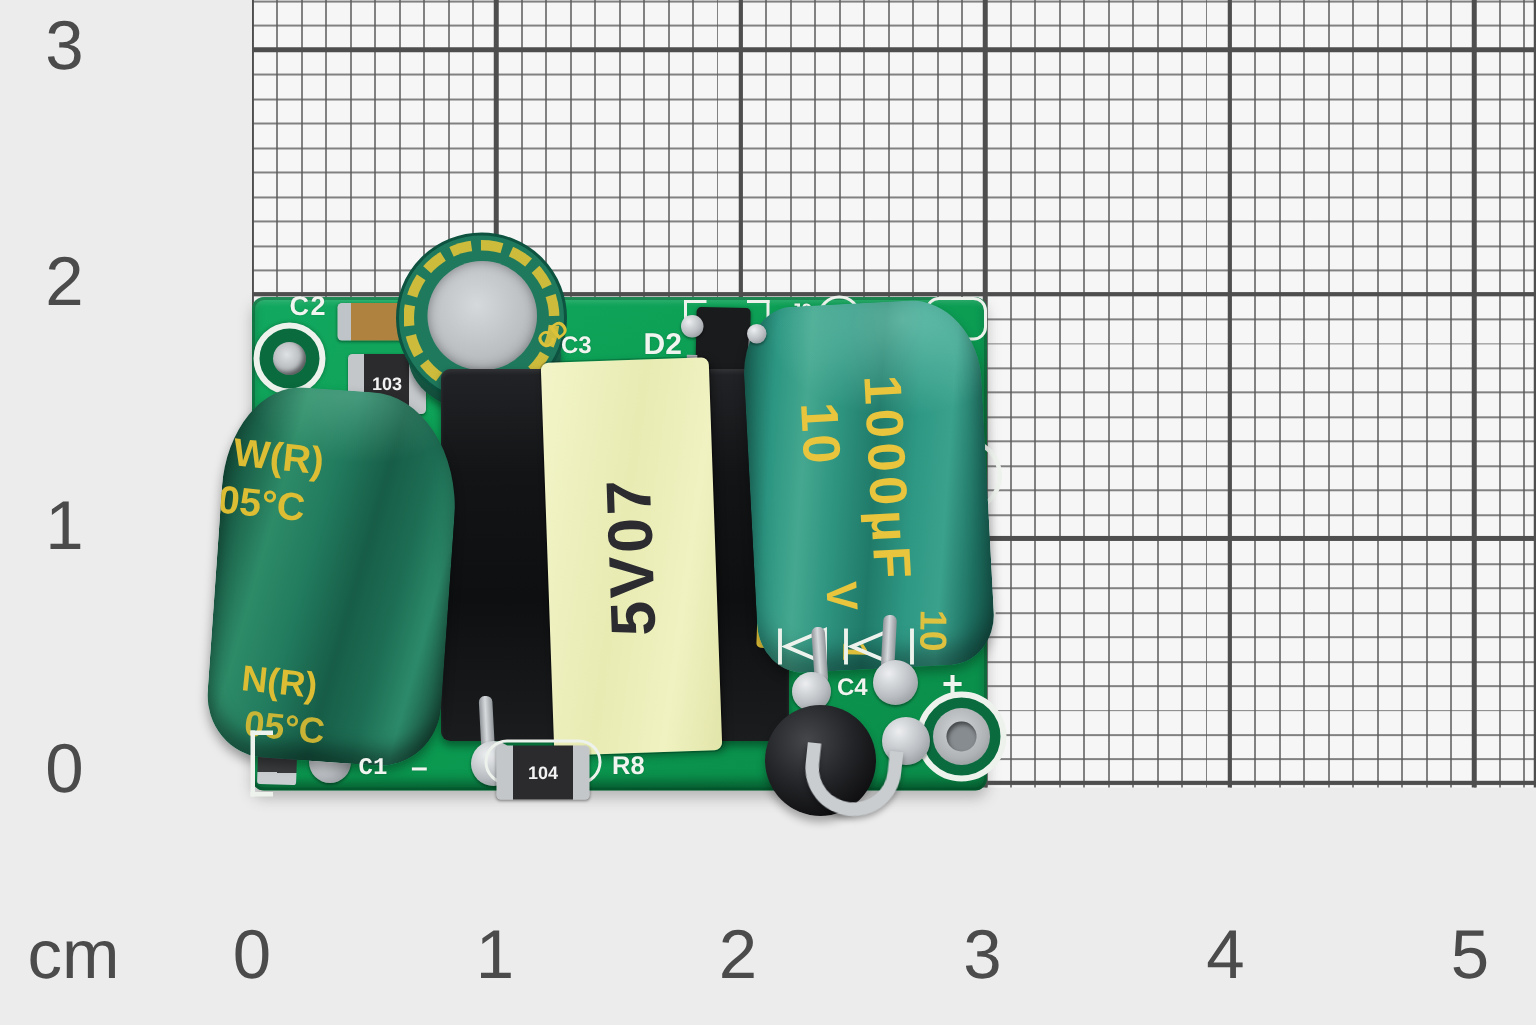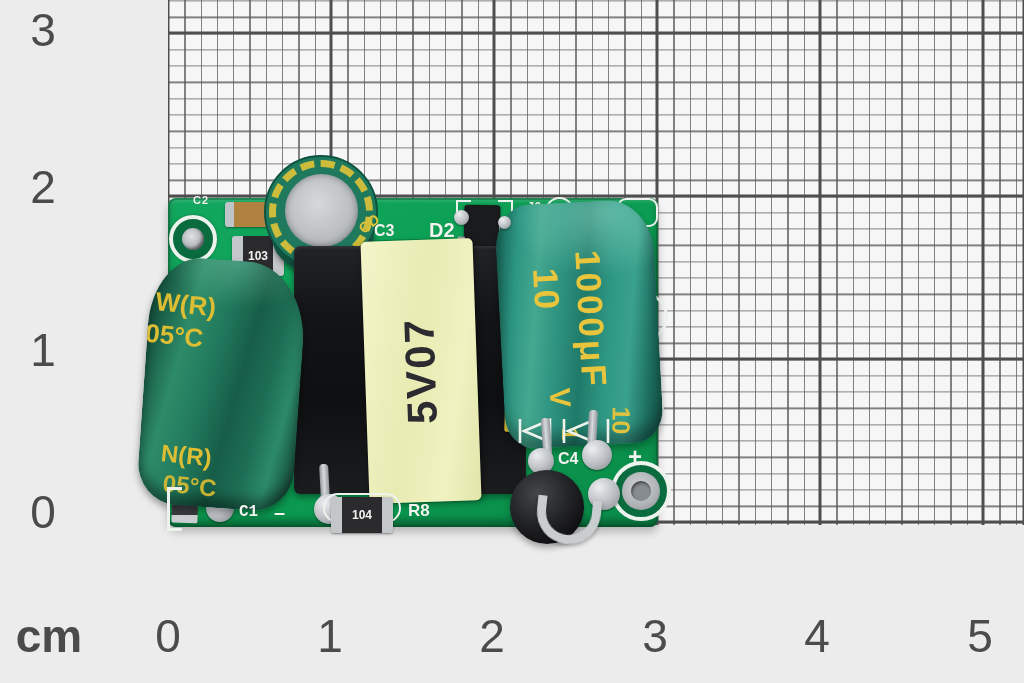--- a/index.html
+++ b/index.html
@@ -18,21 +18,21 @@
       repeating-linear-gradient(to right,rgba(90,90,90,.75) 0 1.3px,transparent 1.3px 16.3px),
       repeating-linear-gradient(to bottom,rgba(90,90,90,.75) 0 1.3px,transparent 1.3px 16.3px);
     background-position:-1.5px 0,0 31.5px,0 0,0 0.4px;
   }
   
   .rlabel{position:absolute;color:#4b4b4b;font-size:46px;line-height:1;width:70px;text-align:center;}
   .rl-v3{left:8px;top:7px;}
   .rl-v2{left:8px;top:164px;}
   .rl-v1{left:8px;top:327px;}
   .rl-v0{left:8px;top:489px;}
-  .rl-cm{left:14px;top:613px;font-weight:bold;}
+  .rl-cm{left:14px;top:613px;}
   .rl-h0{left:133px;top:613px;}
   .rl-h1{left:295px;top:613px;}
   .rl-h2{left:457px;top:613px;}
   .rl-h3{left:620px;top:613px;}
   .rl-h4{left:782px;top:613px;}
   .rl-h5{left:945px;top:613px;}
   
   .pcb{
     position:absolute;left:168px;top:198px;width:490px;height:329px;
     border-radius:8px;
@@ -41,21 +41,21 @@
                inset 0 3px 4px rgba(255,255,255,.18), 0 5px 9px rgba(80,80,80,.35);
   }
   .pcb *{position:absolute;}
   .silk{color:#f1f5f0;font-weight:bold;text-shadow:0 0 1px rgba(0,0,0,.25);}
   
   .hole-tl{left:1px;top:17px;width:40px;height:40px;border-radius:50%;
     border:4px solid #edf2ed;background:#0a6b3e;box-shadow:0 0 3px rgba(0,0,0,.3);}
   .hole-tl .hole-core{left:9px;top:9px;width:22px;height:22px;border-radius:50%;
     background:radial-gradient(circle at 42% 38%,#dfe2e4,#b5b9bc 55%,#888d90);
     box-shadow:inset -2px -2px 3px rgba(0,0,0,.45);}
-  .lbl-c2{left:25px;top:-4px;font-size:11px;letter-spacing:1px;}
+  .lbl-c2{left:25px;top:-4px;font-size:18px;letter-spacing:1px;}
   .smd-cap{left:57px;top:4px;width:50px;height:25px;border-radius:3px;
     background:linear-gradient(90deg,#bfc4c8 0 9px,#b0823f 9px 41px,#bfc4c8 41px);
     box-shadow:0 1px 2px rgba(0,0,0,.4);}
   .res-chip{display:flex;align-items:center;justify-content:center;border-radius:3px;
     background:linear-gradient(90deg,#c3c7ca 0 11px,#2b2b2d 11px calc(100% - 11px),#c3c7ca calc(100% - 11px));
     color:#f2f2f2;font-size:12px;font-weight:bold;box-shadow:0 1px 2px rgba(0,0,0,.4);}
   .res-103{left:64px;top:38px;width:52px;height:40px;}
   
   .sc{left:96px;top:-43px;width:116px;height:124px;}
   .sc-body{left:8px;top:44px;width:102px;height:76px;border-radius:50%;

